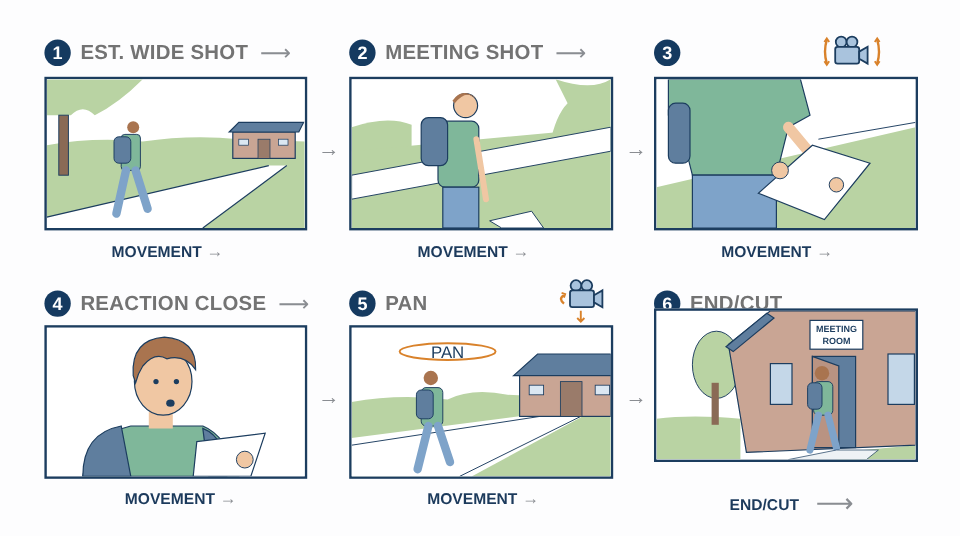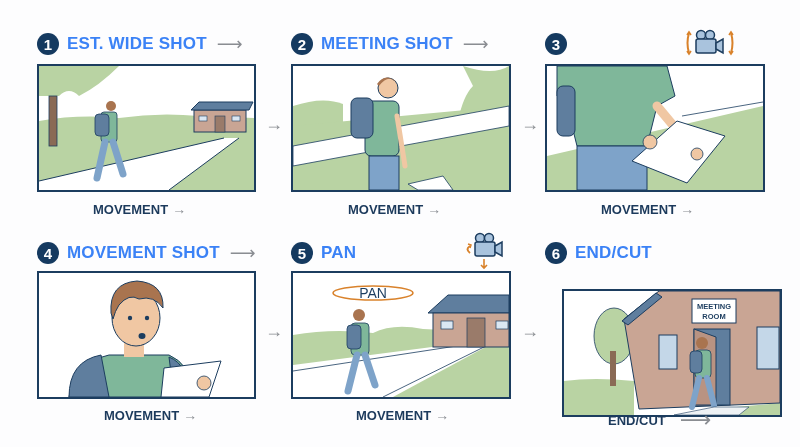--- a/index.html
+++ b/index.html
@@ -1,19 +1,19 @@
 <!DOCTYPE html>
 <html><head>
 <meta charset="utf-8">
 <style>
   html, body { margin:0; padding:0; background:#fdfdfe; }
   body { width:800px; height:447px; position:relative; overflow:hidden; font-family:"Liberation Sans", sans-serif; color:#13345a; }
   .hdr { position:absolute; display:flex; align-items:center; height:26px; }
   .num { width:22px; height:22px; border-radius:50%; background:#153a60; color:#fff; font-weight:bold; font-size:15px; display:flex; align-items:center; justify-content:center; margin-right:8px; }
-  .title { font-weight:bold; font-size:17px; letter-spacing:0.2px; color:#3b82f6; }
+  .title { font-weight:bold; font-size:17px; letter-spacing:0.2px; color:#737373; }
   .harrow { margin-left:10px; color:#8a8d92; font-size:18px; }
   .panel { position:absolute; border:2px solid #1c3d5f; background:#fff; overflow:hidden; }
   .panel svg { display:block; width:100%; height:100%; }
   .caption { position:absolute; font-size:13px; font-weight:bold; color:#1c3a5c; display:flex; align-items:center;justify-content:center; }
   .caption .arr { color:#8a8d92; font-weight:normal; margin-left:4px; font-size:14px; }
   .conn { position:absolute; color:#8a8d92; font-size:18px; }
   .cam { position:absolute; }
 </style>
 </head>
 <body>
@@ -105,21 +105,21 @@
   <span>MOVEMENT</span>
   <span class="arr">→</span>
 </div>
 <div class="caption" style="left:601px;top:201px;">
   <span>MOVEMENT</span>
   <span class="arr">→</span>
 </div>
 
 <div class="hdr" style="left:37px;top:240px;">
   <div class="num">4</div>
-  <div class="title">MOVEMENT SHOT</div>
+  <div class="title">REACTION CLOSE</div>
   <span class="harrow">⟶</span>
 </div>
 <div class="hdr" style="left:291px;top:240px;">
   <div class="num">5</div>
   <div class="title">PAN</div>
 </div>
 <svg class="cam" style="left:460px;top:230px;" width="46" height="42" viewBox="0 0 46 42">
   <path d="M10 16 q-5 3 0 7" stroke="#d9822b" stroke-width="2" fill="none"></path>
   <path d="M8 14 l3 1 l-1 3" stroke="#d9822b" stroke-width="1.5" fill="none"></path>
   <circle cx="20" cy="8" r="4.5" fill="#a9c3dd" stroke="#1c3d5f" stroke-width="1.5"></circle>
@@ -166,21 +166,21 @@
     <ellipse cx="80" cy="20" rx="40" ry="7" fill="none" stroke="#d9822b" stroke-width="1.6"></ellipse>
     <text x="80" y="25" text-anchor="middle" font-family="Liberation Sans, sans-serif" font-size="14" fill="#1c3d5f">PAN</text>
     <circle cx="66" cy="42" r="6" fill="#a9744f"></circle>
     <rect x="58" y="50" width="18" height="32" rx="4" fill="#7fb79a" stroke="#1c3d5f" stroke-width="0.8"></rect>
     <rect x="54" y="52" width="14" height="24" rx="4" fill="#5f7e9e" stroke="#1c3d5f" stroke-width="0.8"></rect>
     <path d="M64 82 L55 118 M72 82 L82 112" stroke="#7ea3c9" stroke-width="7" stroke-linecap="round"></path>
   </svg>
 </div>
 <span class="conn" style="left:521px;top:321px;">→</span>
 
-<div class="panel" style="left:545px;top:289px;width:216px;height:124px;margin-left:17px;">
+<div class="panel" style="left:545px;top:257px;width:216px;height:124px;">
   <svg viewBox="0 0 216 124" preserveAspectRatio="none">
     <rect width="216" height="124" fill="#fff"></rect>
     <path d="M0 90 Q30 86 70 90 V124 H0z" fill="#b9d3a3"></path>
     <path d="M150 118 L216 112 V124 H150z" fill="#b9d3a3"></path>
     <ellipse cx="50" cy="45" rx="20" ry="28" fill="#b9d3a3" stroke="#1c3d5f" stroke-width="0.8"></ellipse>
     <rect x="46" y="60" width="6" height="35" fill="#8a6a55"></rect>
     <path d="M60 28 L95 0 H216 V112 L75 118z" fill="#c9a594" stroke="#1c3d5f" stroke-width="1"></path>
     <path d="M58 30 L92 2 L98 6 L64 34z" fill="#5f7e9e" stroke="#1c3d5f" stroke-width="1"></path>
     <rect x="128" y="8" width="44" height="24" fill="#fff" stroke="#1c3d5f" stroke-width="1"></rect>
     <text x="150" y="18" text-anchor="middle" font-family="Liberation Sans, sans-serif" font-size="7.5" font-weight="bold" fill="#1c3d5f">MEETING</text>

